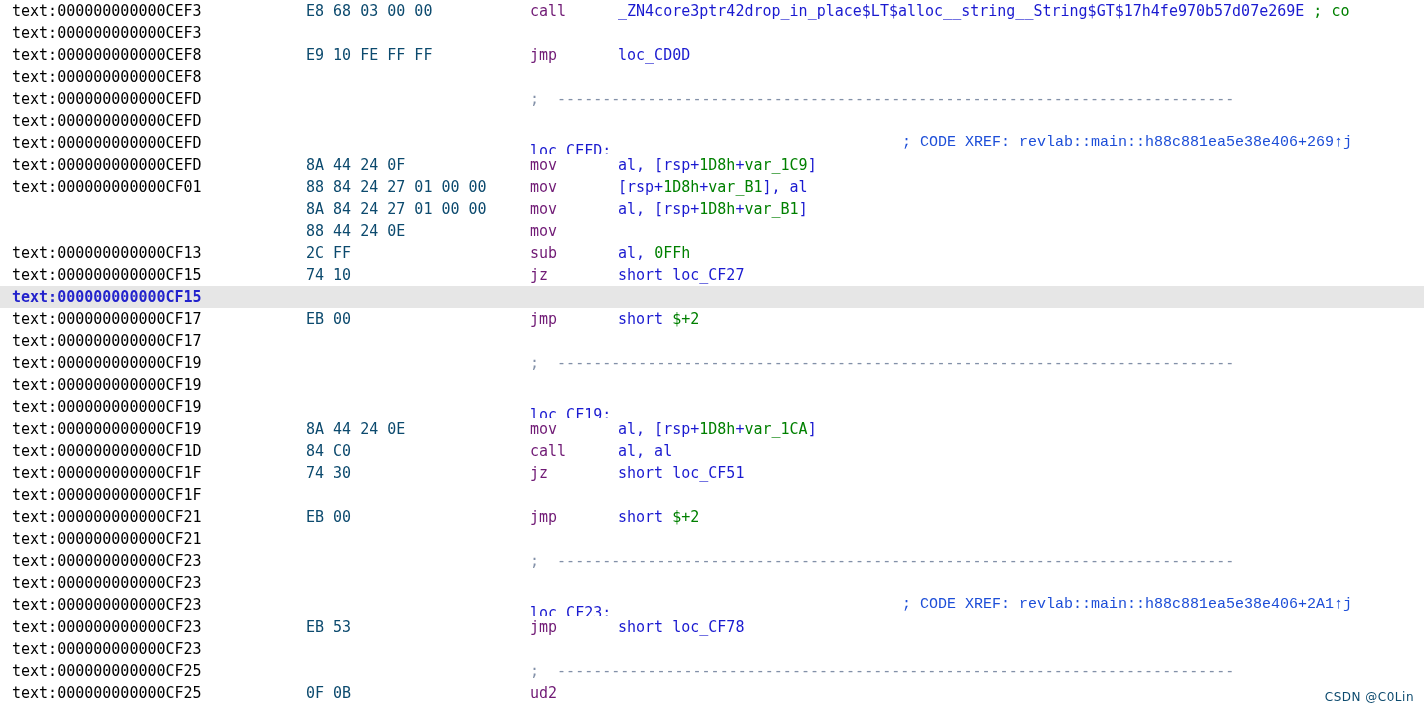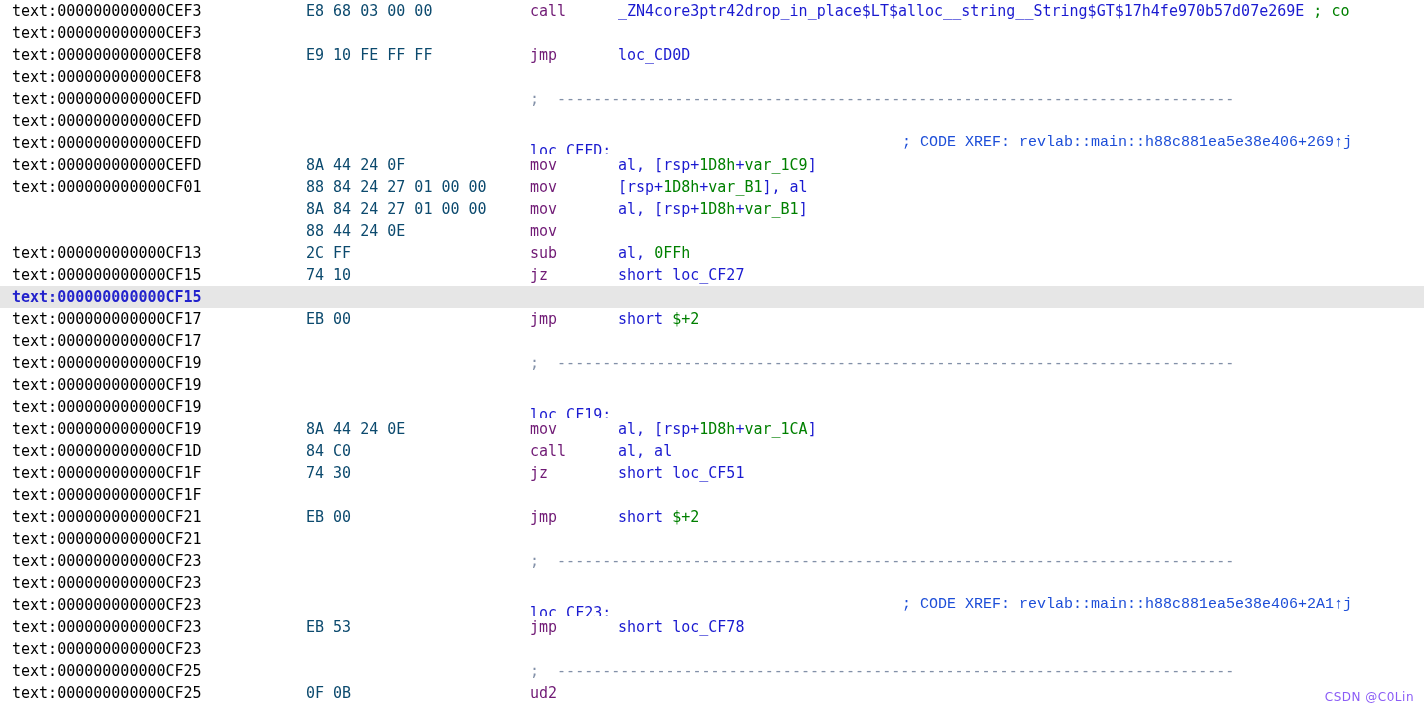--- a/index.html
+++ b/index.html
@@ -78,21 +78,21 @@
     left: 530px;
     top: 0;
     color: #8290a8;
   }
   .g { color: #008000; }
   .b { color: #1a1ad0; }
   .watermark {
     position: absolute;
     right: 10px;
     bottom: 3px;
-    color: #8b5cf6;
+    color: #0c4a6e;
     font-family: "DejaVu Sans", "Liberation Sans", sans-serif;
     font-size: 12px;
     letter-spacing: 0.5px;
   }
 </style>
 </head>
 <body>
 
 <div id="listing">
     <div class="row"><span class="addr">text:000000000000CEF3</span><span class="bytes">E8 68 03 00 00</span><span class="mnem">call</span><span class="ops"><span class="b">_ZN4core3ptr42drop_in_place$LT$alloc__string__String$GT$17h4fe970b57d07e269E</span><span class="g"> ; co</span></span></div>

